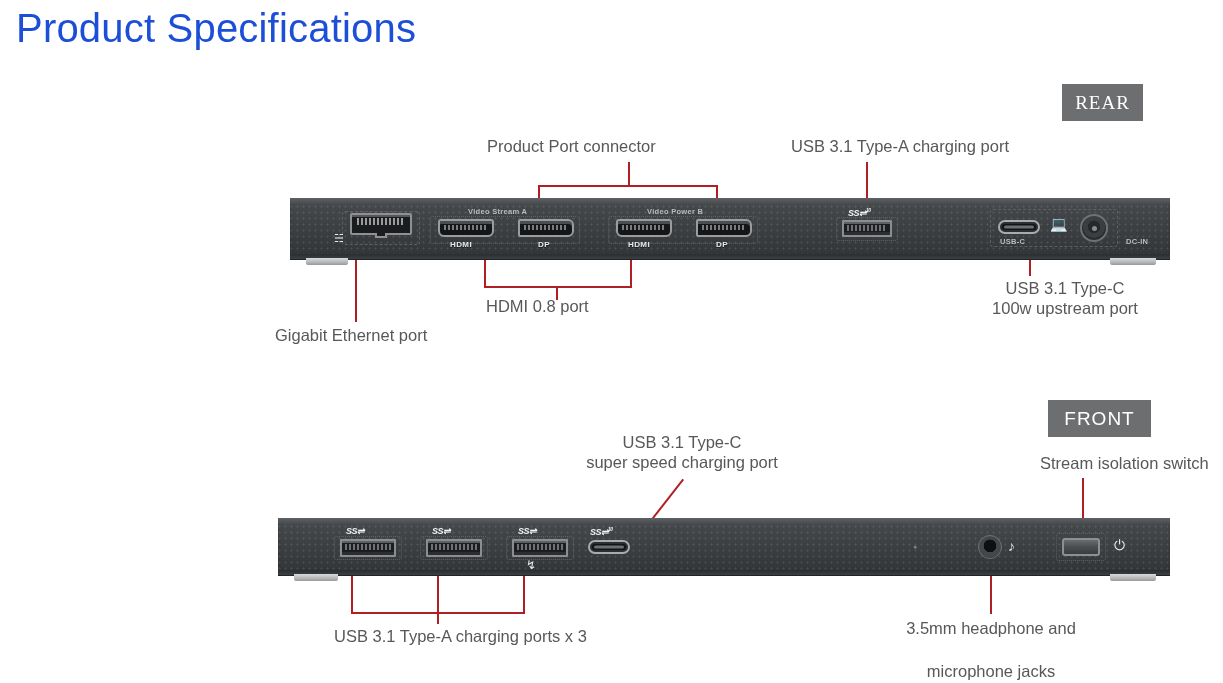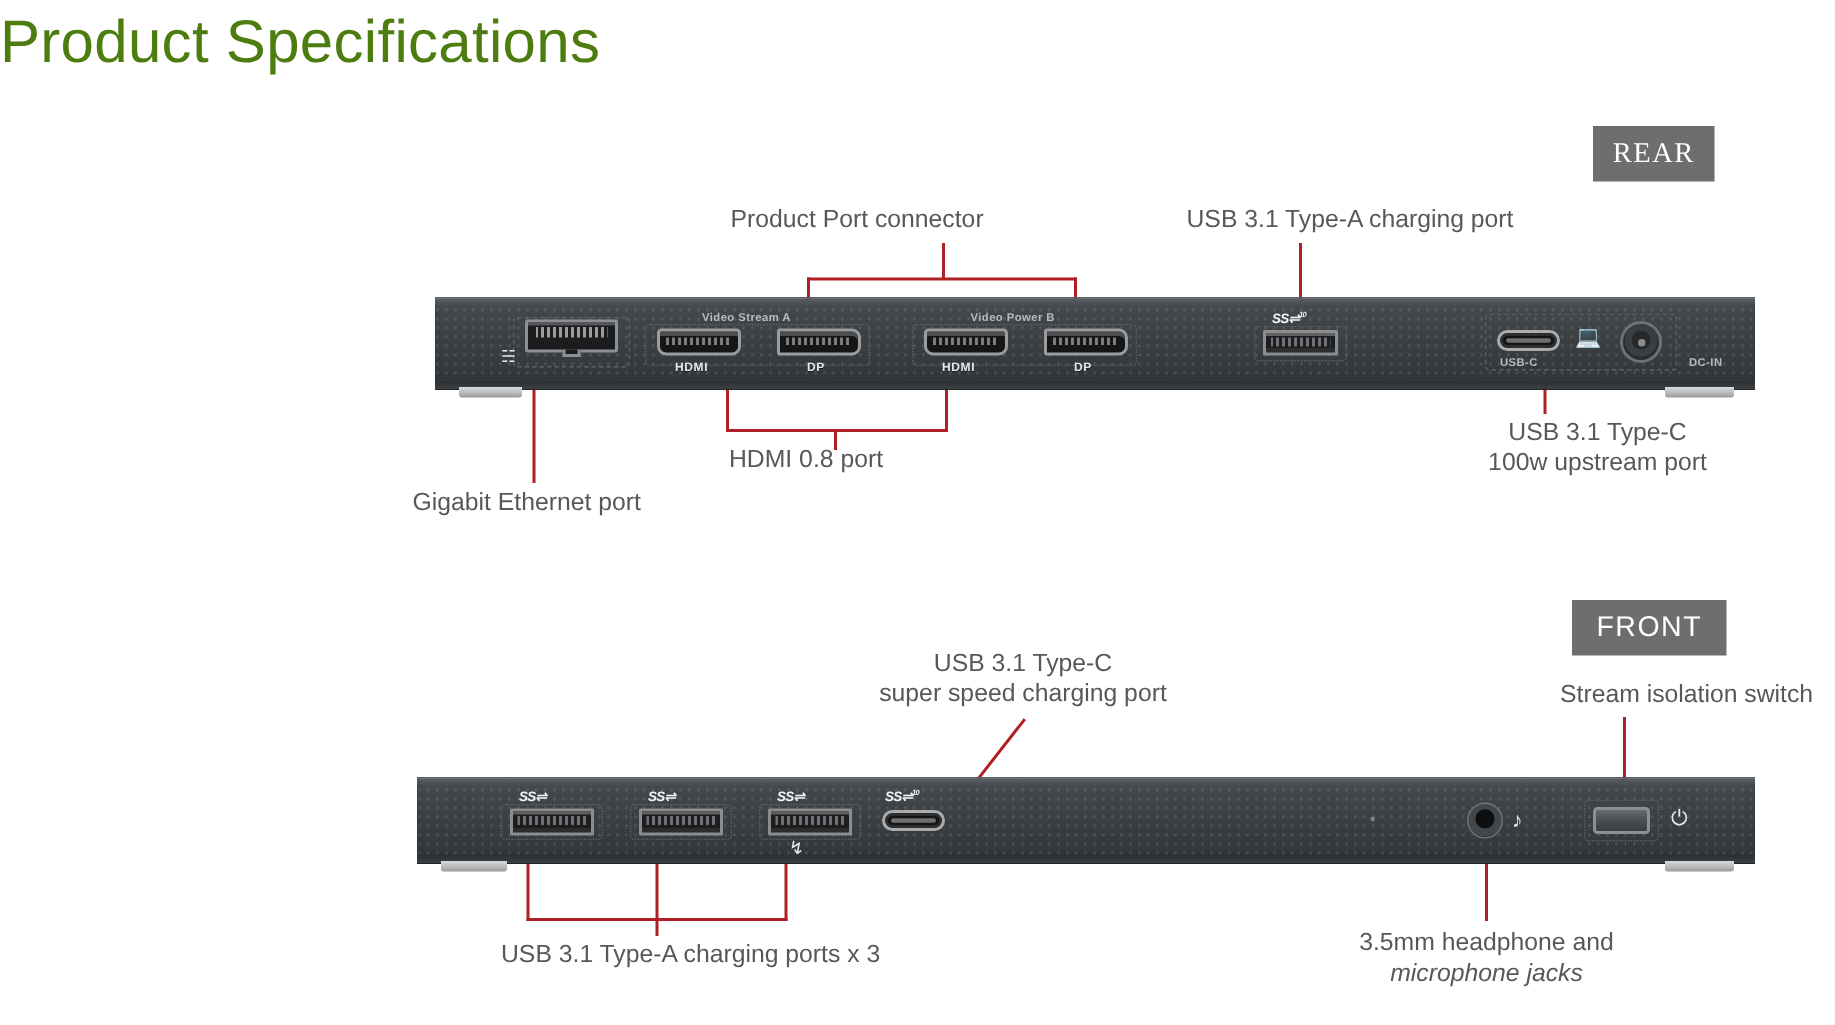--- a/index.html
+++ b/index.html
@@ -9,25 +9,25 @@
   }
   body {
     width: 1223px;
     height: 683px;
     position: relative;
     font-family: "Liberation Sans", sans-serif;
     overflow: hidden;
   }
   .page-title {
     position: absolute;
-    left: 0;
+    left: 16px;
     top: 6px;
     font-size: 40px;
     font-weight: 400;
-    color: #4d7c0f;
+    color: #1d4ed8;
     letter-spacing: 0.2px;
     white-space: nowrap;
   }
   .side-badge {
     position: absolute;
     background: #6d6e70;
     color: #ffffff;
     font-size: 19px;
     letter-spacing: 1px;
     display: flex;
@@ -324,21 +324,21 @@
 <div class="foot" style="left:306px; top:258px; width:42px;"></div>
 <div class="foot" style="left:1110px; top:258px; width:46px;"></div>
 
 <div class="side-badge" id="badge-front">FRONT</div>
 
 <div class="callout-label center" style="left:575px; top:432px; width:214px;">USB 3.1 Type-C</div>
 <div class="callout-label center" style="left:575px; top:452px; width:214px;">super speed charging port</div>
 <div class="callout-label" style="left:1040px; top:453px;">Stream isolation switch</div>
 <div class="callout-label" style="left:334px; top:626px;">USB 3.1 Type-A charging ports x 3</div>
 <div class="callout-label center" style="left:880px; top:618px; width:222px;">3.5mm headphone and</div>
-<div class="callout-label center" style="left:880px; top:639px; width:222px;font-style:italic;">microphone jacks</div>
+<div class="callout-label center" style="left:880px; top:661px; width:222px;">microphone jacks</div>
 
 <div class="leader-diag" style="left:684px; top:480px; width:80px; transform: rotate(128deg);"></div>
 <div class="dot" style="left:601px; top:551px;"></div>
 
 <div class="leader v" style="left:1082px; top:478px; height:66px;"></div>
 <div class="dot" style="left:1080px; top:542px;"></div>
 
 <div class="leader v" style="left:351px; top:552px; height:62px;"></div>
 <div class="leader v" style="left:437px; top:552px; height:62px;"></div>
 <div class="leader v" style="left:523px; top:552px; height:62px;"></div>

